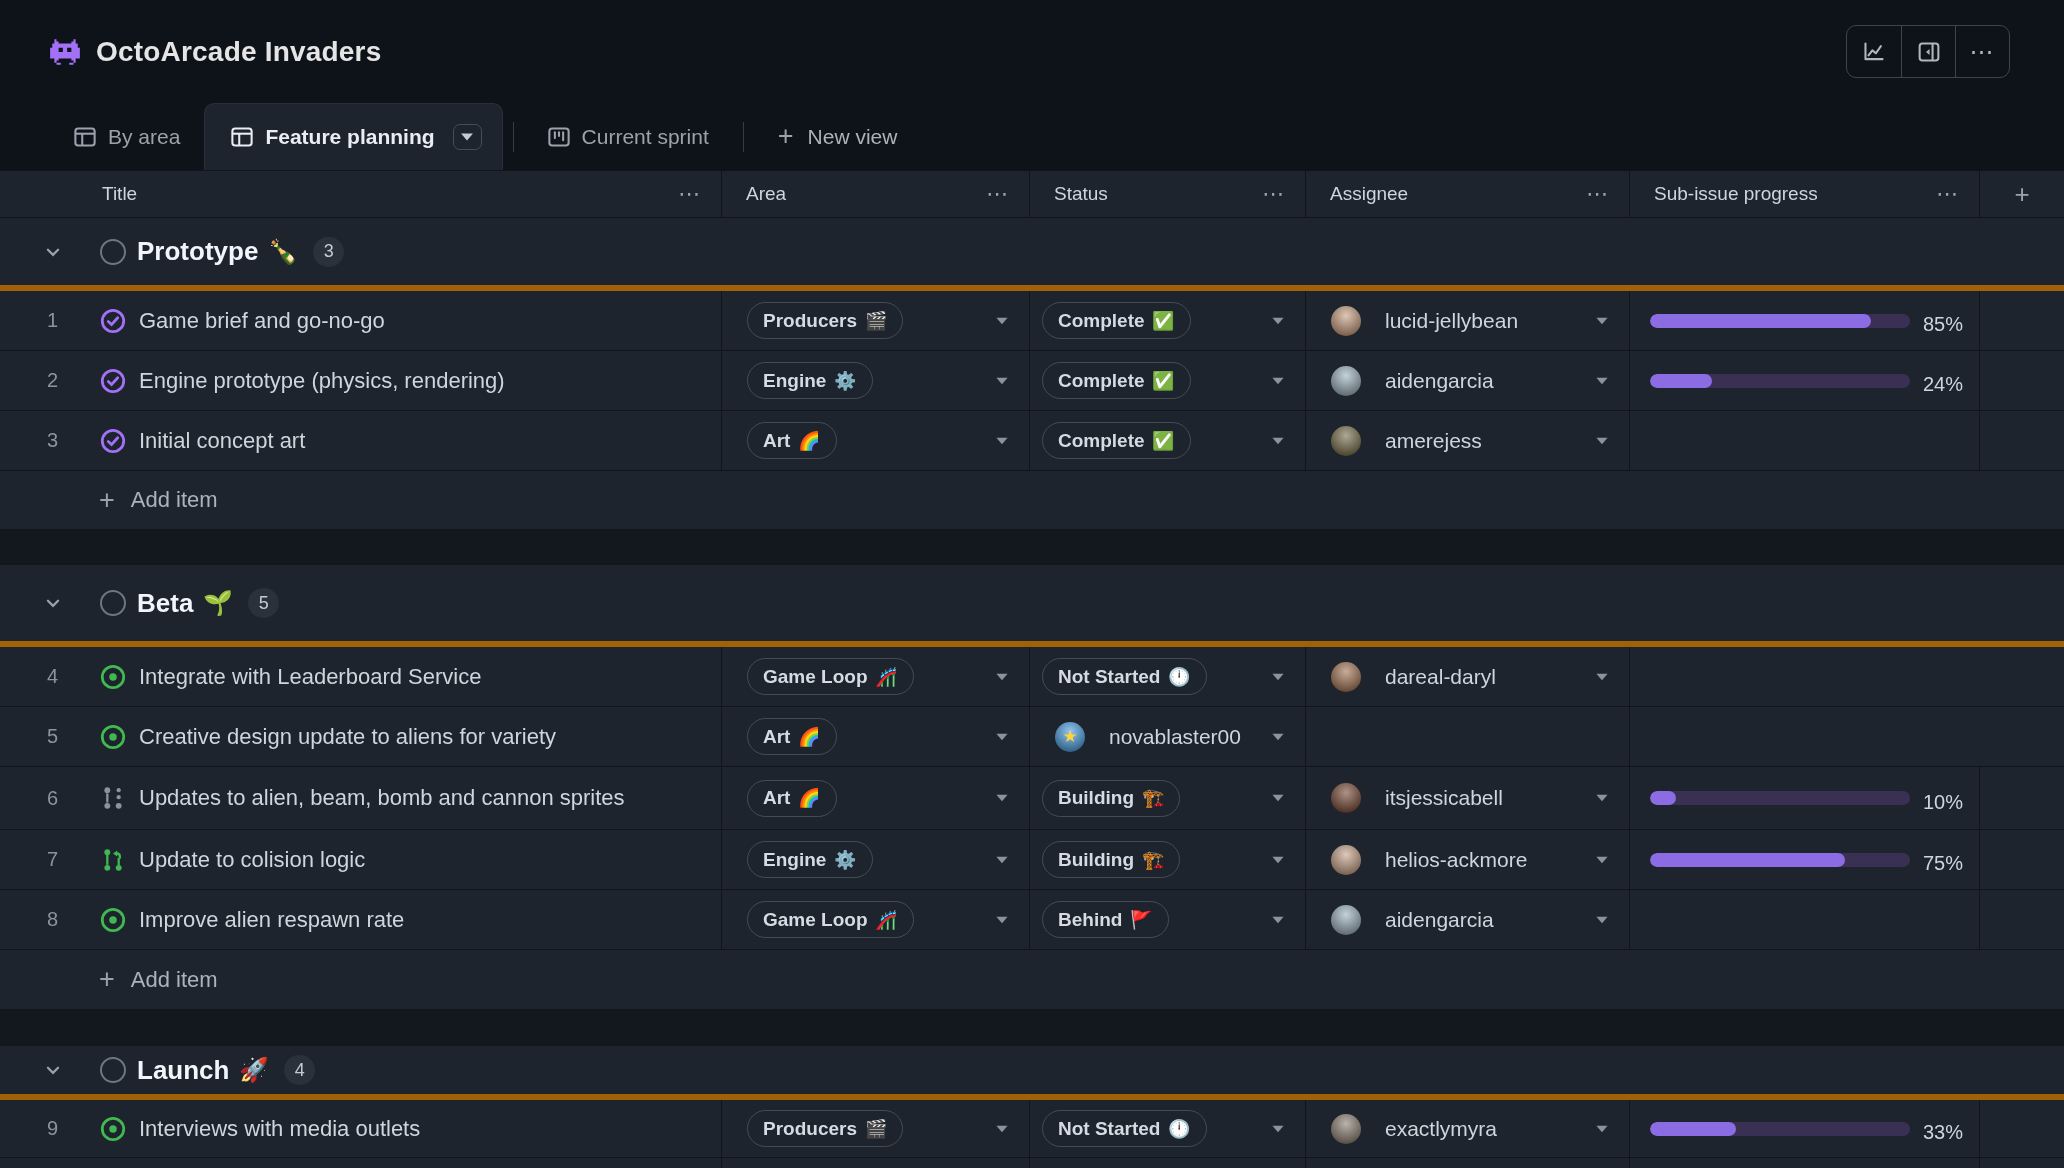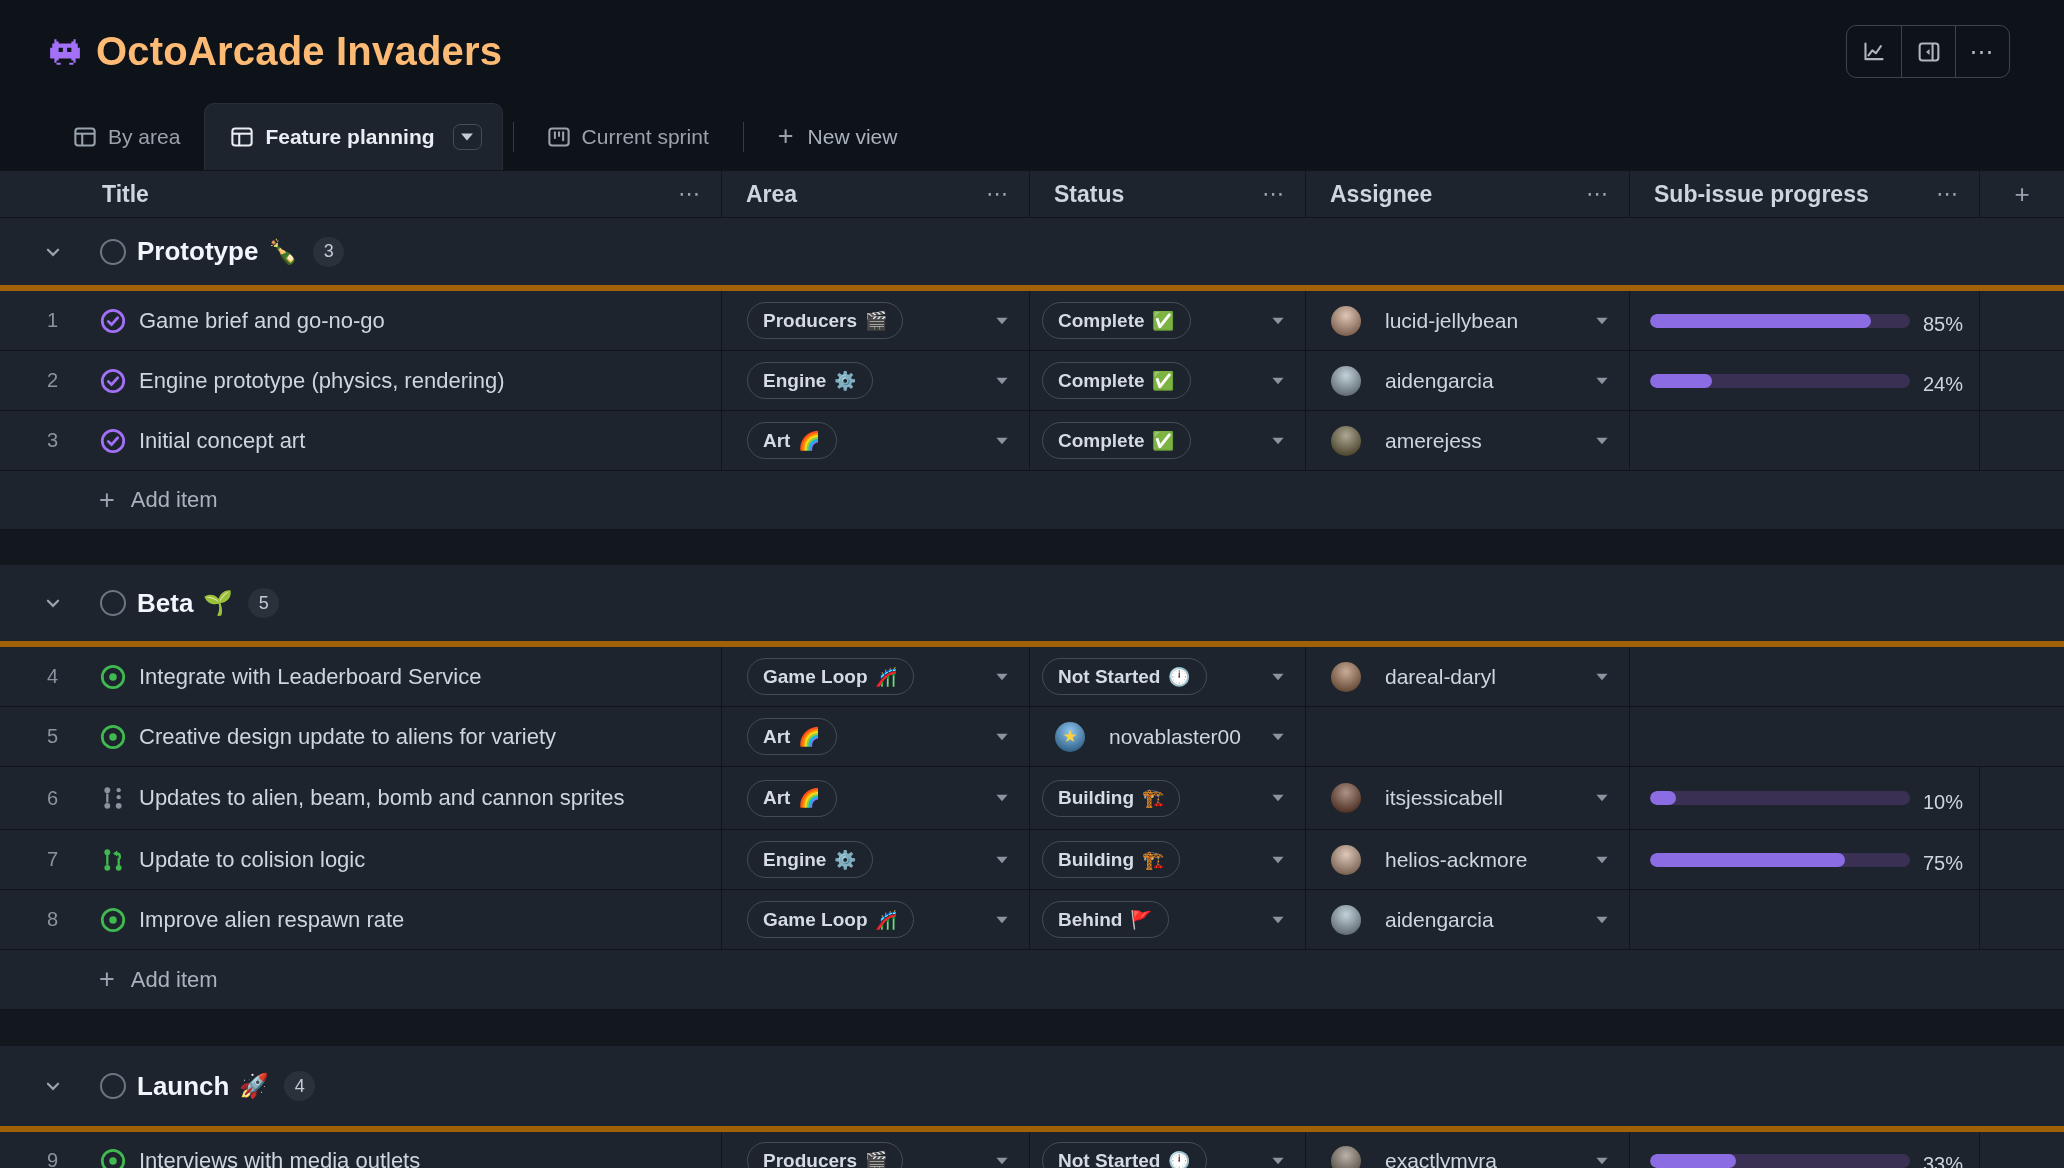--- a/index.html
+++ b/index.html
@@ -6,21 +6,21 @@
   html,body { width: 2064px; height: 1168px; overflow: hidden; }
   body {
     background: #0e1319;
     font-family: "Liberation Sans", "DejaVu Sans", sans-serif;
     color: #ced6df;
     -webkit-font-smoothing: antialiased;
   }
   
   .topbar { height: 103px; position: relative; display: flex; align-items: center; padding-left: 48px; }
   .app-icon { width: 34px; height: 34px; display: inline-flex; margin-right: 14px; }
-  .app-title { font-size: 40px; font-weight: 700; color: #fdba74; letter-spacing: .2px; }
+  .app-title { font-size: 28px; font-weight: 700; color: #e5e5e5; letter-spacing: .2px; }
   .toolbar {
     position: absolute; right: 54px; top: 25px; height: 53px;
     display: flex; border: 1px solid #3d444d; border-radius: 10px; overflow: hidden;
   }
   .tb {
     width: 54px; height: 100%; background: transparent; border: none; cursor: pointer;
     display: flex; align-items: center; justify-content: center; color: #aeb7c1;
   }
   .tb + .tb { border-left: 1px solid #3d444d; }
   .tb .kebab-glyph { font-size: 24px; letter-spacing: 2px; color: #aeb7c1; line-height: 0; }
@@ -47,21 +47,21 @@
   .tab-menu .caret { border-top-color: #c3ccd6; transform: scale(.85); }
   .vdiv { width: 1px; height: 30px; background: #343c46; align-self: center; margin: 0 10px; }
   .newview { color: #aab3bd; gap: 14px; }
   .plus-glyph { font-size: 27px; font-weight: 400; color: #9aa3ad; line-height: 1; }
   
   .grid-row { display: grid; grid-template-columns: 722px 308px 276px 324px 350px 84px; }
   .thead { height: 48px; background: #1e242d; border-bottom: 1px solid #10151c; border-top: 1px solid #10151c; }
   .th { display: flex; align-items: center; padding-left: 24px; border-right: 1px solid #10151c; }
   .th.c1 { padding-left: 102px; }
   .th.c6 { justify-content: center; padding-left: 0; border-right: none; }
-  .th-label { font-size: 23px; font-weight: 700; color: #cdd5de; }
+  .th-label { font-size: 19px; font-weight: 400; color: #cdd5de; }
   .kebab { margin-left: auto; padding-right: 20px; color: #9aa3ad; font-size: 22px; letter-spacing: 1px; cursor: pointer; line-height: 0.4; }
   .th.c6 .plus-col { font-size: 26px; color: #9aa3ad; cursor: pointer; }
   
   .group-row { background: #1e242d; border-bottom: 6px solid #a16207; display: flex; align-items: center; padding-left: 44px; }
   .g-chevron { display: inline-flex; width: 18px; cursor: pointer; }
   .g-circle { width: 26px; height: 26px; border: 2.5px solid #6e7681; border-radius: 50%; margin-left: 38px; flex: 0 0 auto; }
   .g-title { font-size: 26px; font-weight: 700; color: #f0f6fc; margin-left: 11px; }
   .g-emoji { font-size: 24px; margin-left: 10px; }
   .g-count {
     margin-left: 15px; min-width: 31px; height: 30px; padding: 0 9px; border-radius: 15px;
@@ -546,21 +546,21 @@
     <div class="cell c-progress"></div>
     <div class="cell c6"></div>
   </div>
 
   <div class="additem-row" style="height:60px">
     <span class="plus-glyph">+</span>
     <span class="additem-label">Add item</span>
   </div>
   <div class="gap g2"></div>
 
-  <div class="group-row" style="height:86px">
+  <div class="group-row" style="height:54px">
     <span class="g-chevron">
       <svg viewBox="0 0 16 16" width="18" height="18" fill="none" stroke="#9aa3ad" stroke-width="2" stroke-linecap="round">
           <path d="M3.5 6 8 10.5 12.5 6"></path>
         </svg>
     </span>
     <span class="g-circle"></span>
     <span class="g-title">Launch</span>
     <span class="g-emoji">🚀</span>
     <span class="g-count">4</span>
   </div>

